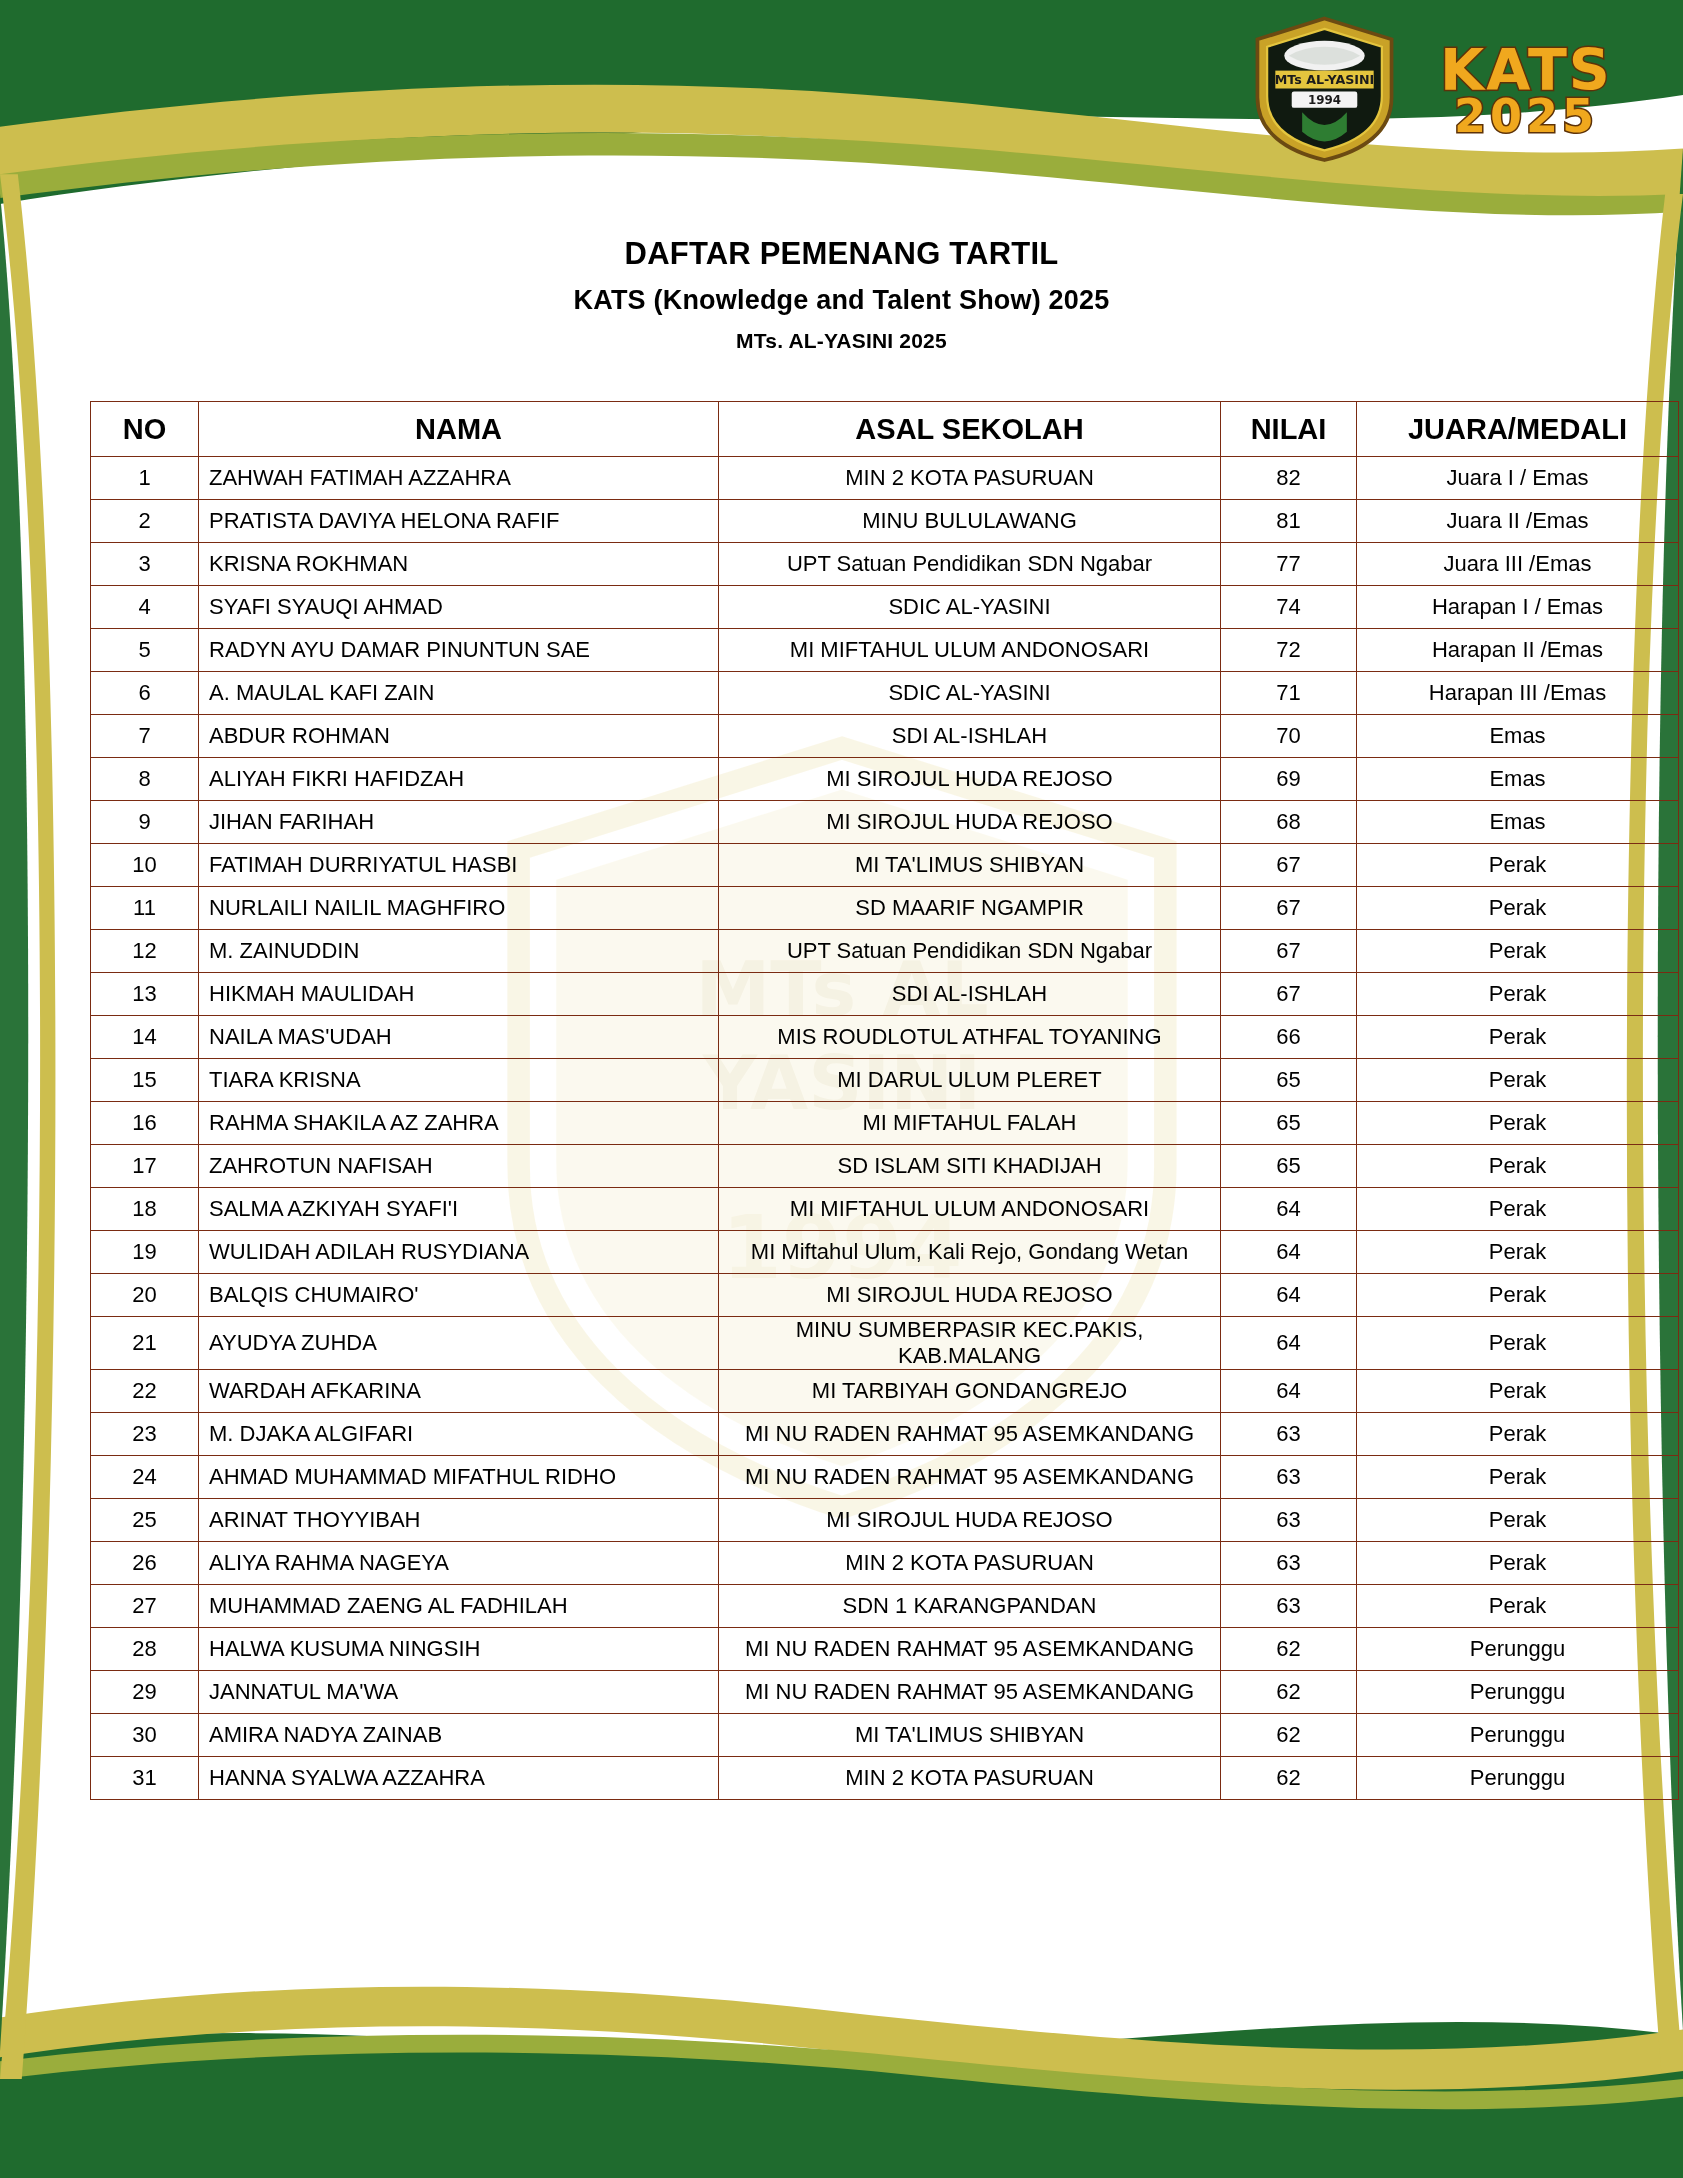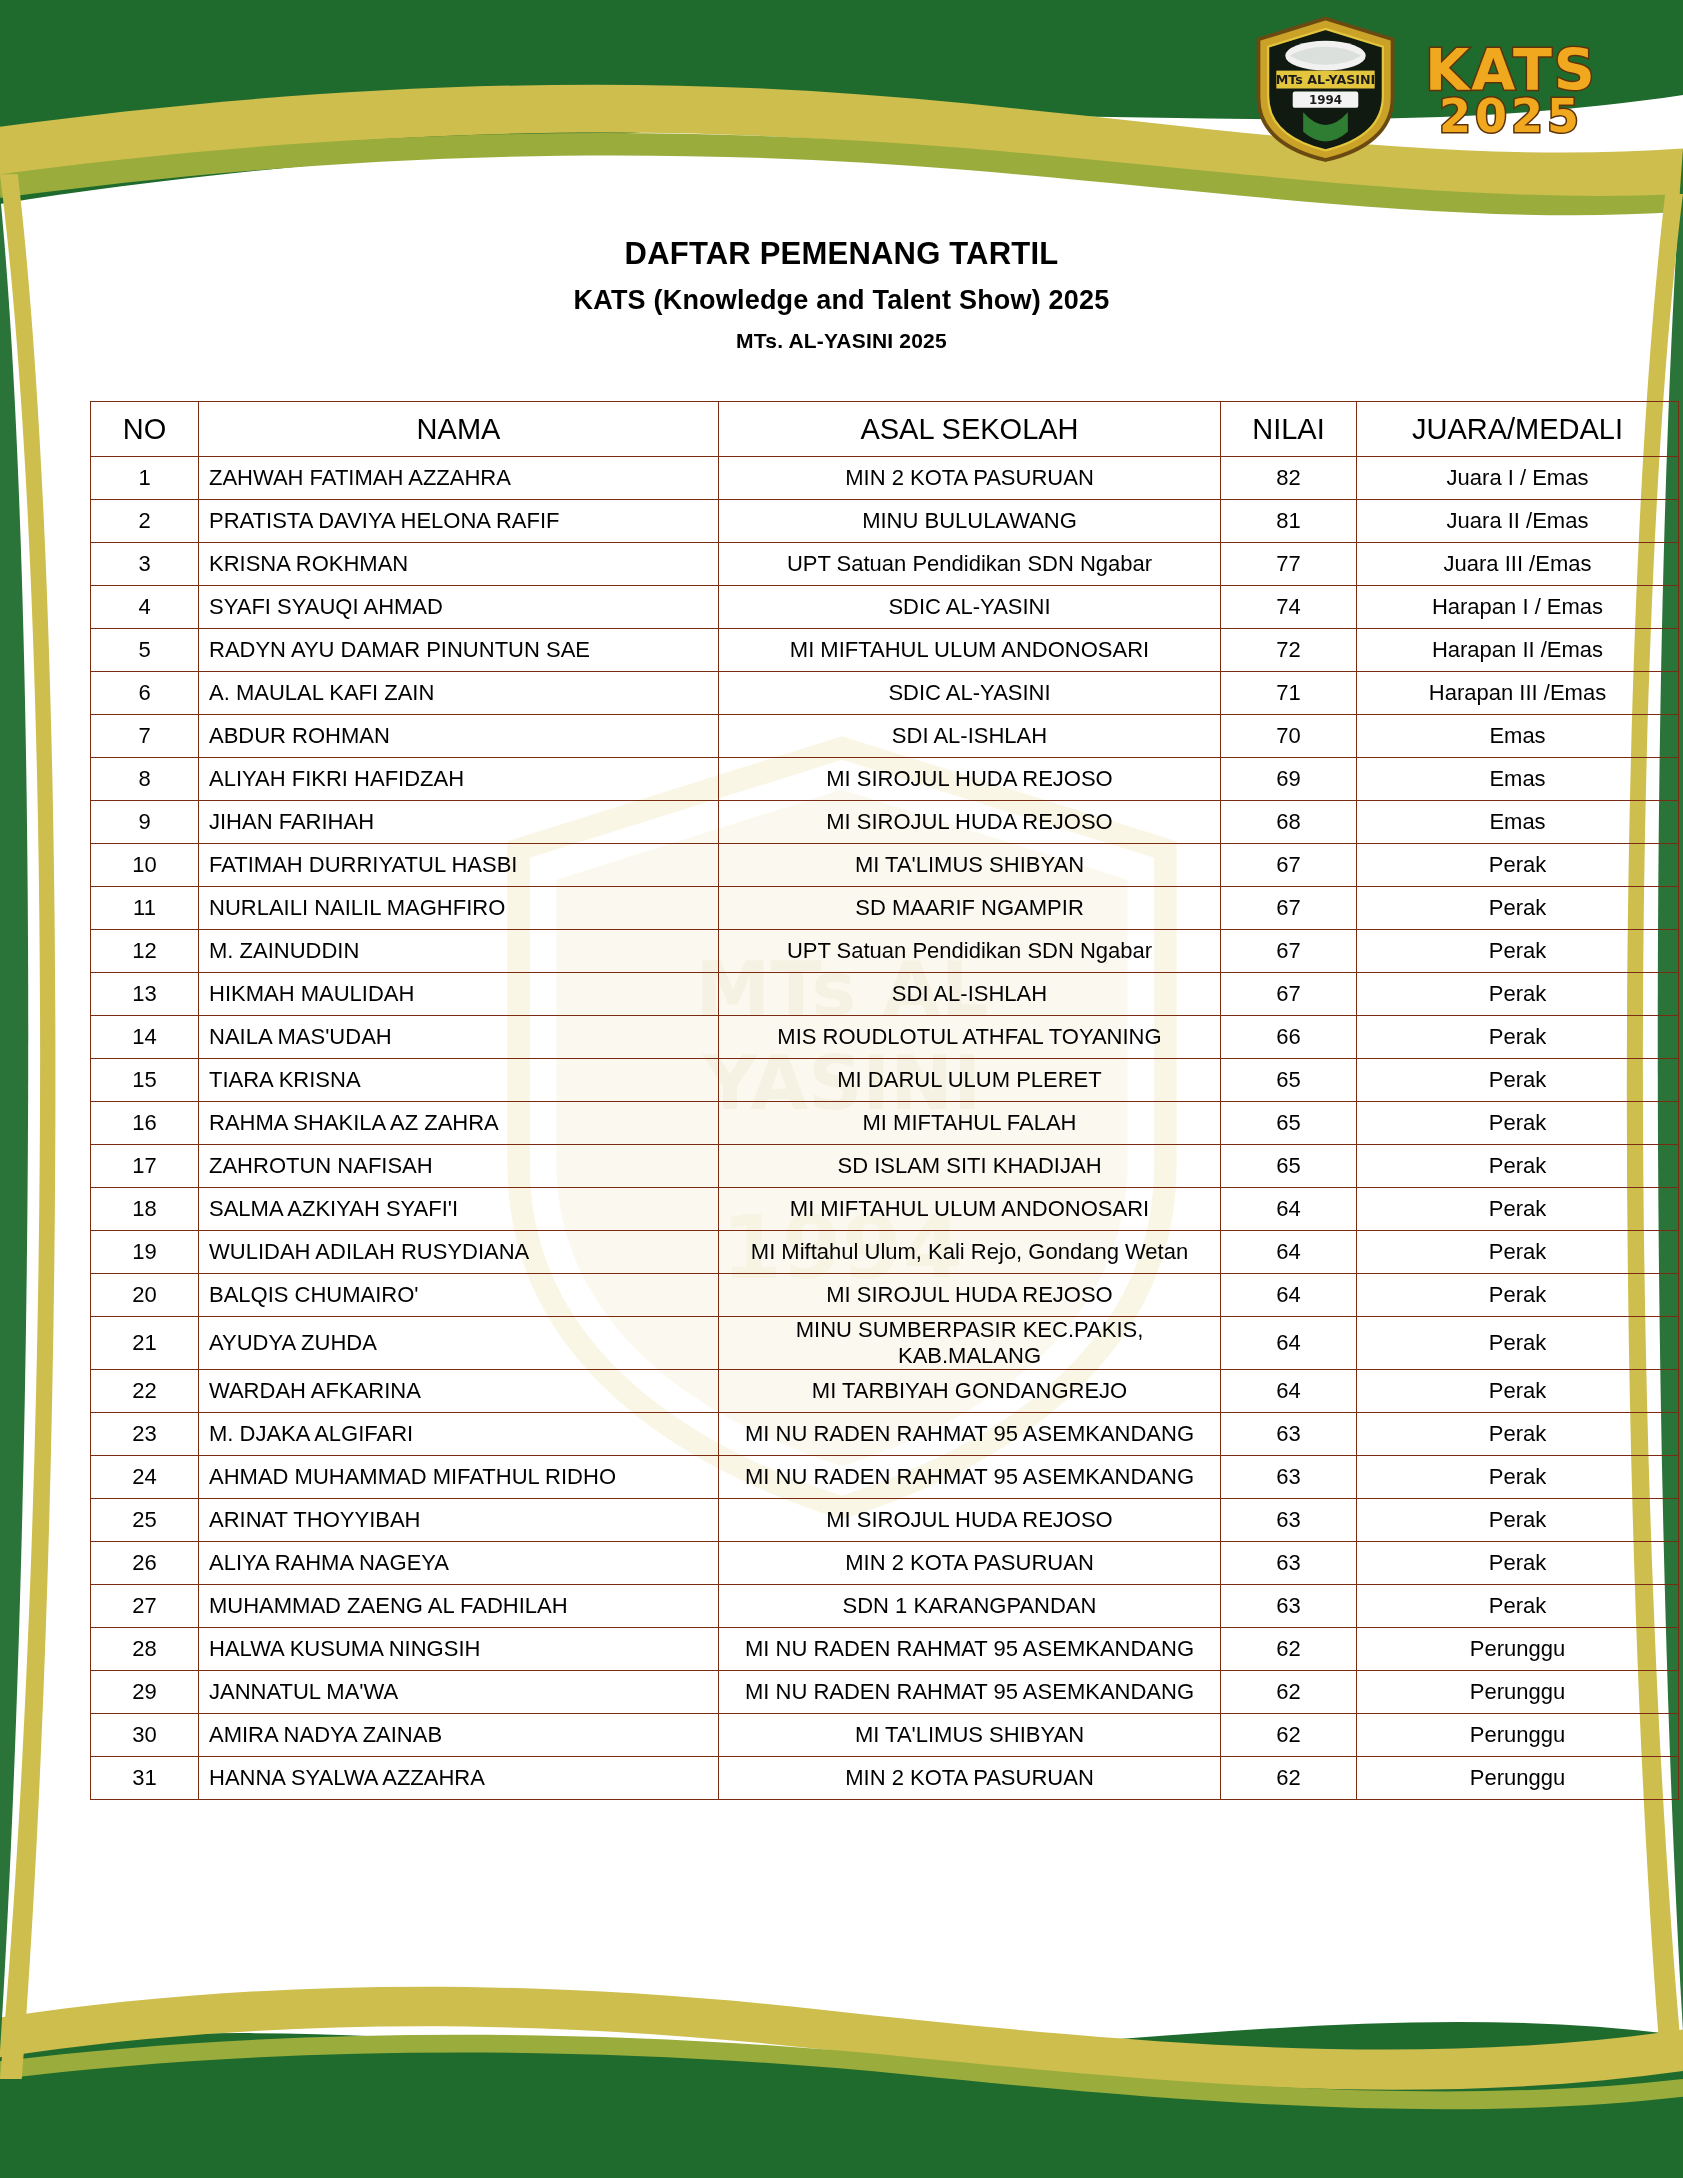--- a/index.html
+++ b/index.html
@@ -34,24 +34,24 @@
     height: 792px;
     opacity: 0.13;
     z-index: 1;
     pointer-events: none;
   }
 
   
   .header-logos {
     position: absolute;
     top: 14px;
-    right: 73px;
+    right: 58px;
     display: flex;
     align-items: center;
-    gap: 12px;
+    gap: 28px;
     z-index: 3;
   }
   .shield-logo { width: 149px; height: 149px; }
   .kats-logo {
     position: relative;
     width: 198px;
     text-align: center;
     line-height: 1;
   }
   .kats-logo .kats-word {
@@ -109,21 +109,21 @@
   table.winners td {
     border: 1px solid #7a2b12;
     padding: 0 10px;
     color: #000000;
     font-size: 22px;
     vertical-align: middle;
     background: transparent;
   }
   table.winners thead th {
     font-size: 29px;
-    font-weight: normal;
+    font-weight: bold;
     text-align: center;
     height: 50px;
     padding: 2px 8px;
     margin-left: 48px;
   }
   table.winners tbody td {
     height: 42px;
   }
   .col-no    { width: 91px;  text-align: center; }
   .col-nama  { width: 503px; text-align: left; }

